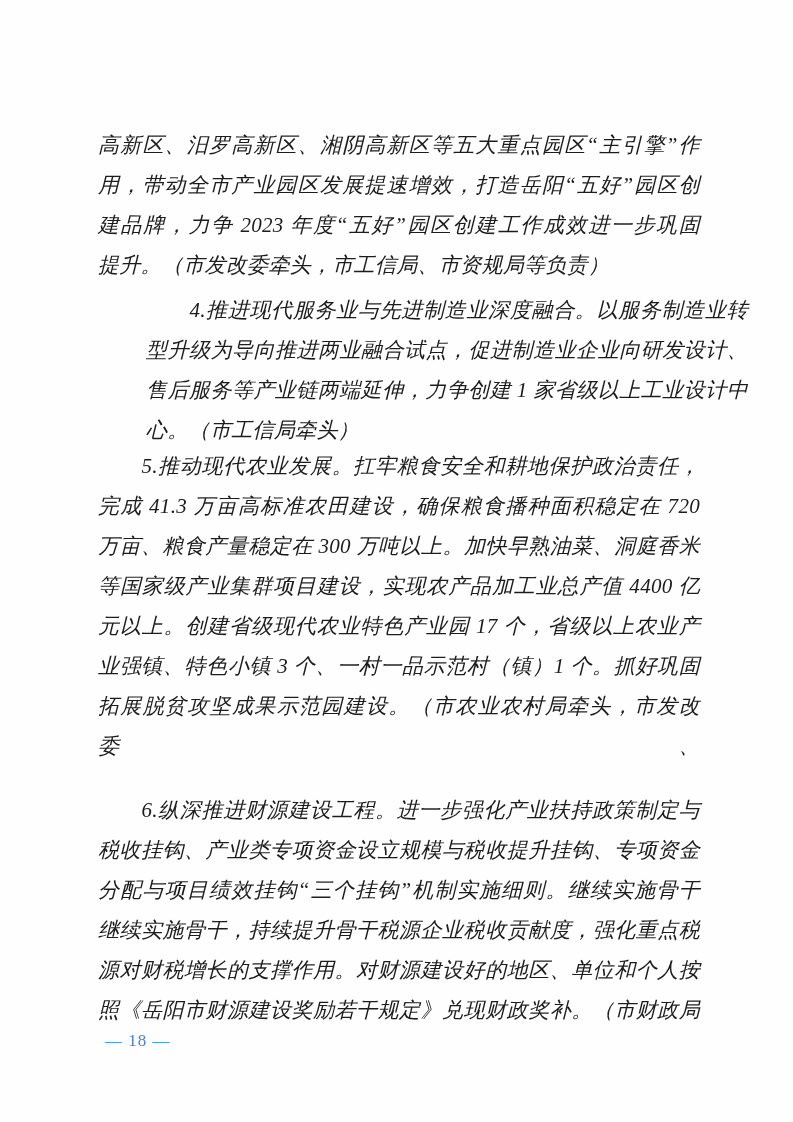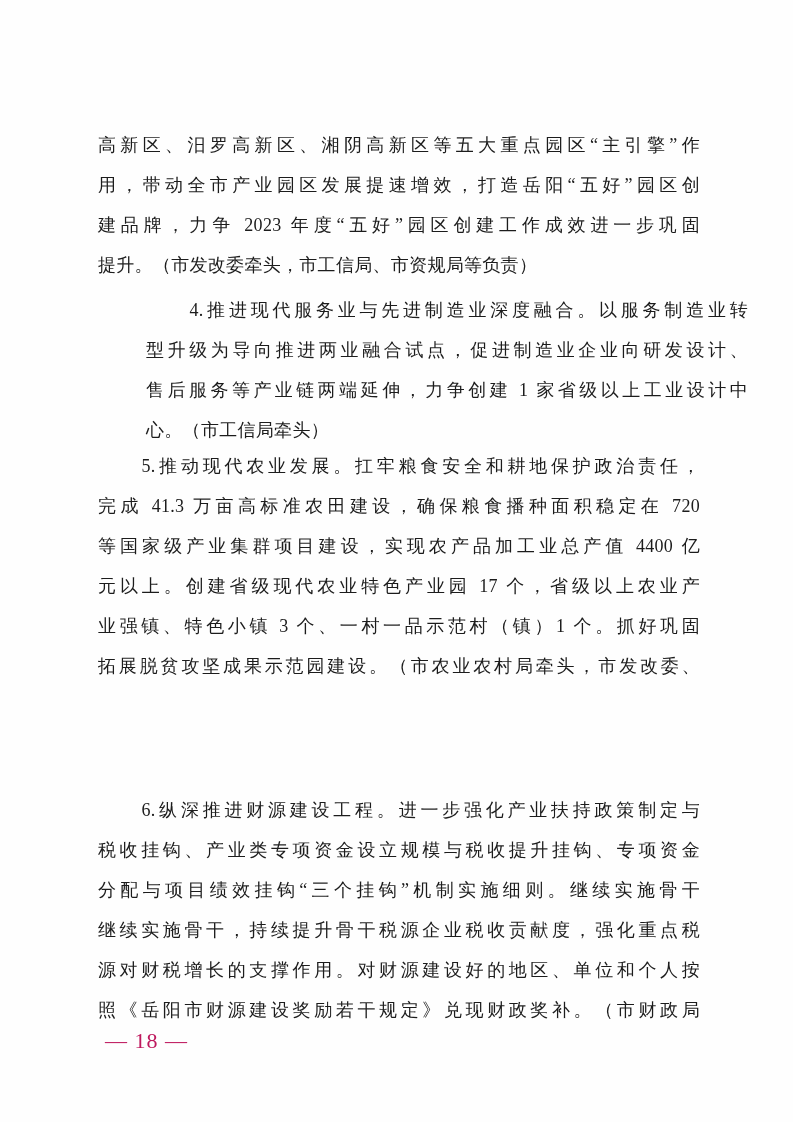--- a/index.html
+++ b/index.html
@@ -21,41 +21,42 @@
     left: 98px;
     width: 602px;
   }
   .p0 { top: 125px; }
   .p1 { top: 290px; margin-left: 48px; }
   .p2 { top: 446px; }
   .p3 { top: 790px; }
   .line {
     height: 40px;
     line-height: 40px;
-    font-size: 18px;
+    font-size: 21px;
     letter-spacing: 0.3px;
     white-space: nowrap;
     text-align: left;
     overflow: visible;
+    font-style: italic;
   }
   .line.j {
     white-space: normal;
     text-align: justify;
     text-align-last: justify;
     text-justify: inter-character;
   }
   .page-footer {
     position: absolute;
     left: 105px;
     top: 1028px;
     height: 26px;
     line-height: 26px;
-    font-size: 22px;
+    font-size: 17px;
     letter-spacing: 1px;
-    color: #be185d;
+    color: #3b82f6;
   }
 </style>
 </head>
 <body>
 
 <div class="sheet">
 
   <div class="para p0">
     <div class="line j">高新区、汨罗高新区、湘阴高新区等五大重点园区“主引擎”作</div>
     <div class="line j">用，带动全市产业园区发展提速增效，打造岳阳“五好”园区创</div>
@@ -66,20 +67,21 @@
   <div class="para p1">
     <div class="line j">　　4.推进现代服务业与先进制造业深度融合。以服务制造业转</div>
     <div class="line j">型升级为导向推进两业融合试点，促进制造业企业向研发设计、</div>
     <div class="line j">售后服务等产业链两端延伸，力争创建 1 家省级以上工业设计中</div>
     <div class="line">心。（市工信局牵头）</div>
   </div>
 
   <div class="para p2">
     <div class="line j">　　5.推动现代农业发展。扛牢粮食安全和耕地保护政治责任，</div>
     <div class="line j">完成 41.3 万亩高标准农田建设，确保粮食播种面积稳定在 720</div>
+    <div class="line j">万亩、粮食产量稳定在 300 万吨以上。加快早熟油菜、洞庭香米</div>
     <div class="line j">等国家级产业集群项目建设，实现农产品加工业总产值 4400 亿</div>
     <div class="line j">元以上。创建省级现代农业特色产业园 17 个，省级以上农业产</div>
     <div class="line j">业强镇、特色小镇 3 个、一村一品示范村（镇）1 个。抓好巩固</div>
     <div class="line j">拓展脱贫攻坚成果示范园建设。（市农业农村局牵头，市发改委、</div>
   </div>
 
   <div class="para p3">
     <div class="line j">　　6.纵深推进财源建设工程。进一步强化产业扶持政策制定与</div>
     <div class="line j">税收挂钩、产业类专项资金设立规模与税收提升挂钩、专项资金</div>
     <div class="line j">分配与项目绩效挂钩“三个挂钩”机制实施细则。继续实施骨干</div>

